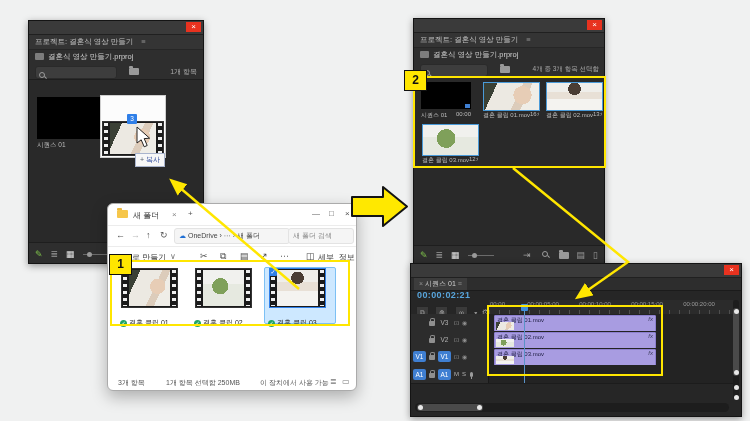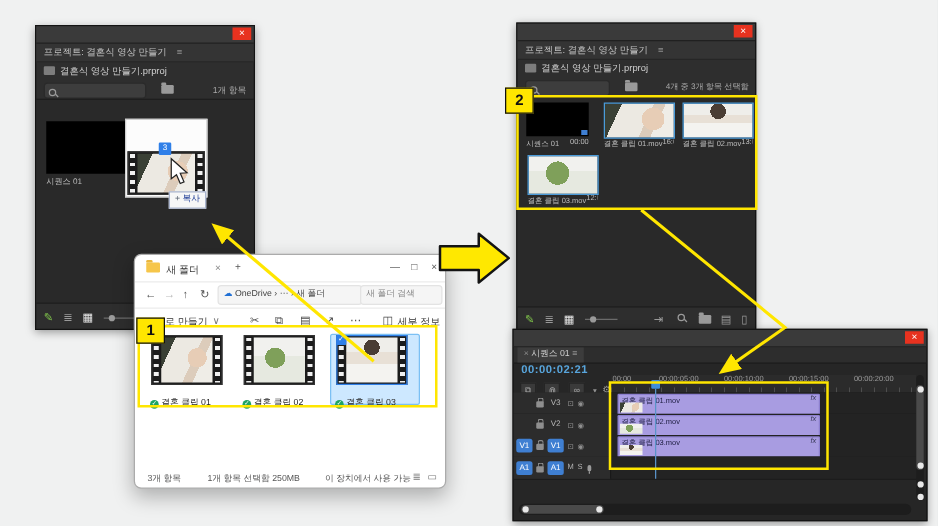--- a/index.html
+++ b/index.html
@@ -202,21 +202,21 @@
     <div class="exp-toolbar">
       <span class="abs" style="left:8px;top:5px;color:#1f6fd4;font-weight:bold;">+</span>
       <span class="abs" style="left:16px;top:5px;">새로 만들기</span>
       <span class="abs" style="left:62px;top:5px;color:#777;">∨</span>
       <span class="tb-ic" style="left:92px;">✂</span>
       <span class="tb-ic" style="left:112px;">⧉</span>
       <span class="tb-ic" style="left:132px;">▤</span>
       <span class="tb-ic" style="left:152px;">↗</span>
       <span class="tb-ic" style="left:172px;">⋯</span>
       <span class="tb-ic" style="left:198px;">◫</span>
-      <span class="abs" style="left:210px;top:5px;">세부 정보</span>
+      <span class="abs" style="left:210px;top:5px;font-family:Liberation Mono, monospace;">세부 정보</span>
     </div>
     <div class="exp-body" style="top:63px;height:104px;">
 
       <div class="sel-tile" style="left:156px;top:0;width:70px;height:55px;"></div>
 
       <div class="abs" style="left:12px;top:1px;width:66px;">
         <div class="film" style="left:1px;top:0;width:55px;height:38px;position:relative;">
             <div class="fimg img-hands"></div>
           </div>
         <div style="margin-top:3px;"><span class="check-circle">✓</span><span class="file-name">결혼 클립 01</span></div>

